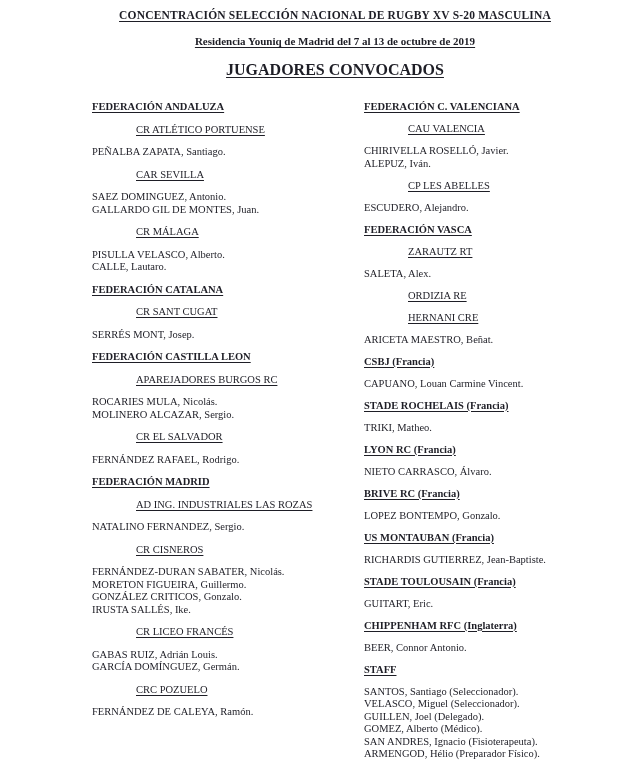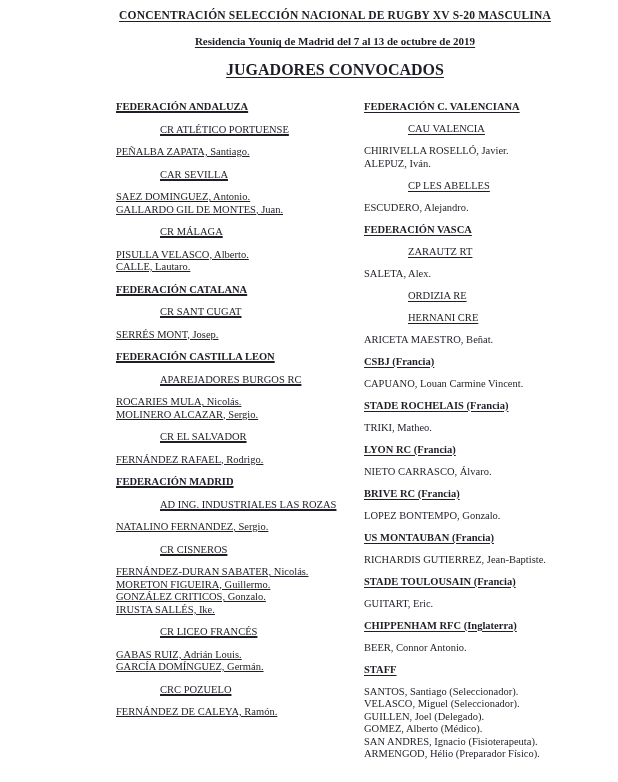--- a/index.html
+++ b/index.html
@@ -47,21 +47,21 @@
     margin-top: 22px;
     height: 690px;
   }
   .col {
     position: absolute;
     top: 0;
     width: 268px;
     font-size: 10.5px;
     line-height: 12.5px;
   }
-  .col-left  { left: 90px; text-decoration: underline; }
+  .col-left  { left: 66px; }
   .col-right { left: 338px; }
   .block { margin: 0 0 10px 0; }
   .col-right .block { margin-bottom: 9.5px; }
   .block:last-child { margin-bottom: 0; }
   .hl {
     text-decoration: underline;
     text-underline-offset: 1.5px;
   }
   .federation .hl, .club_bold .hl {
     font-weight: bold;

